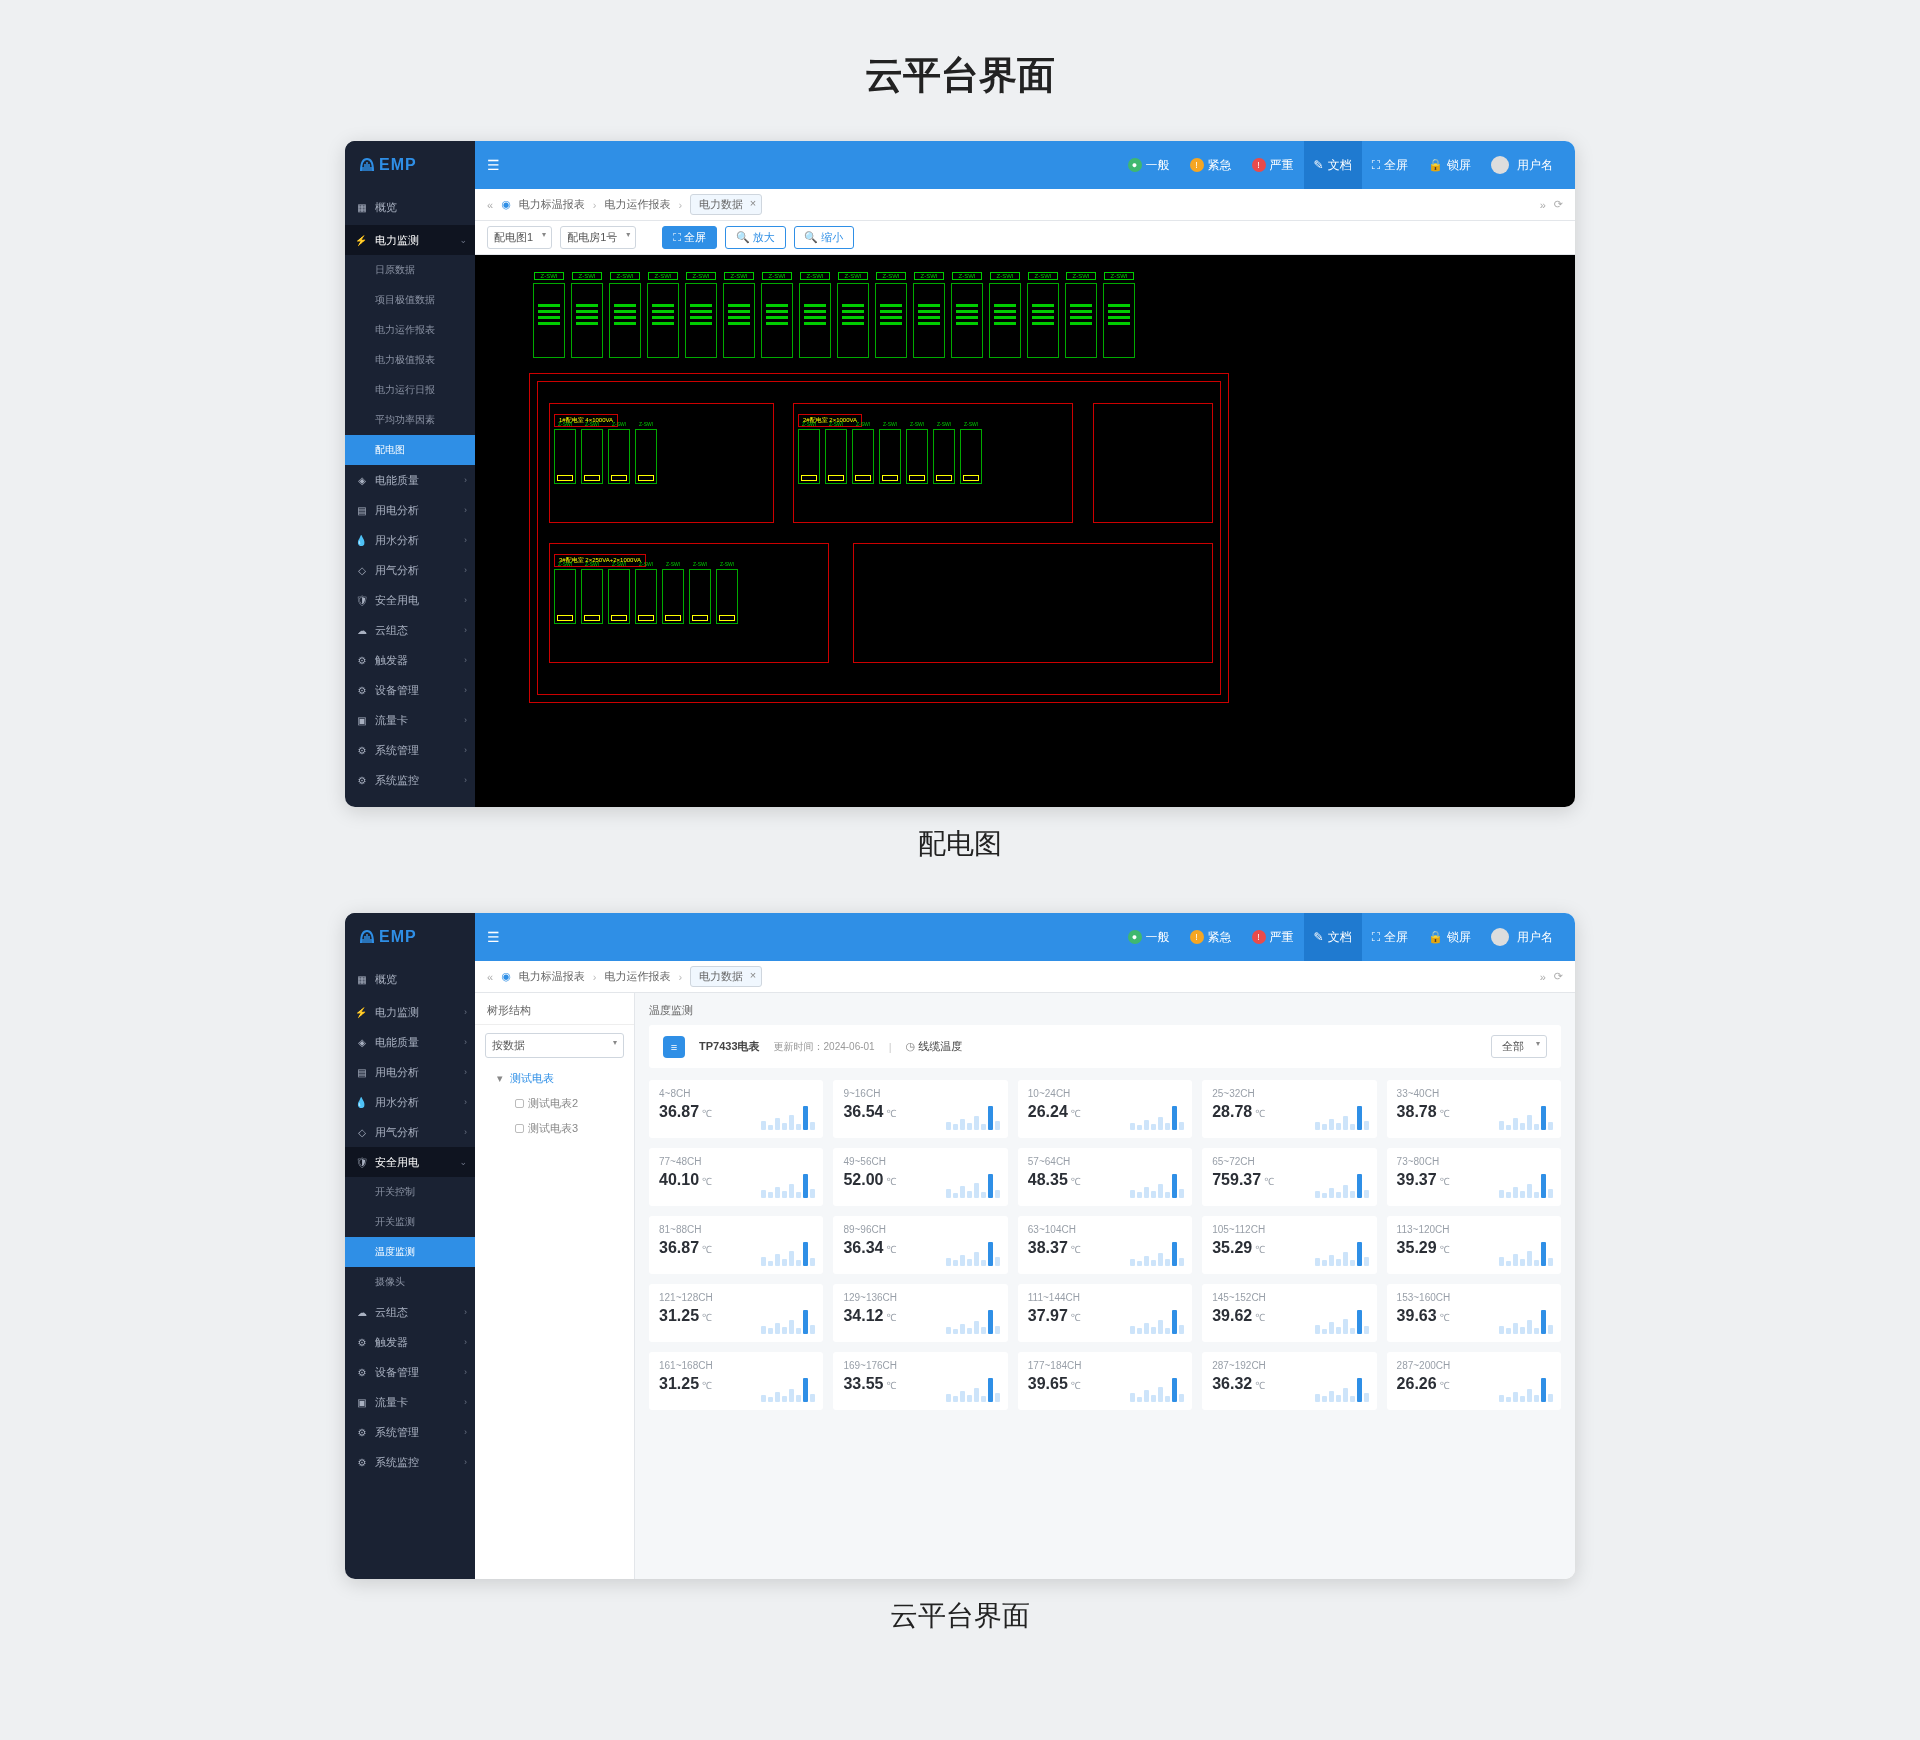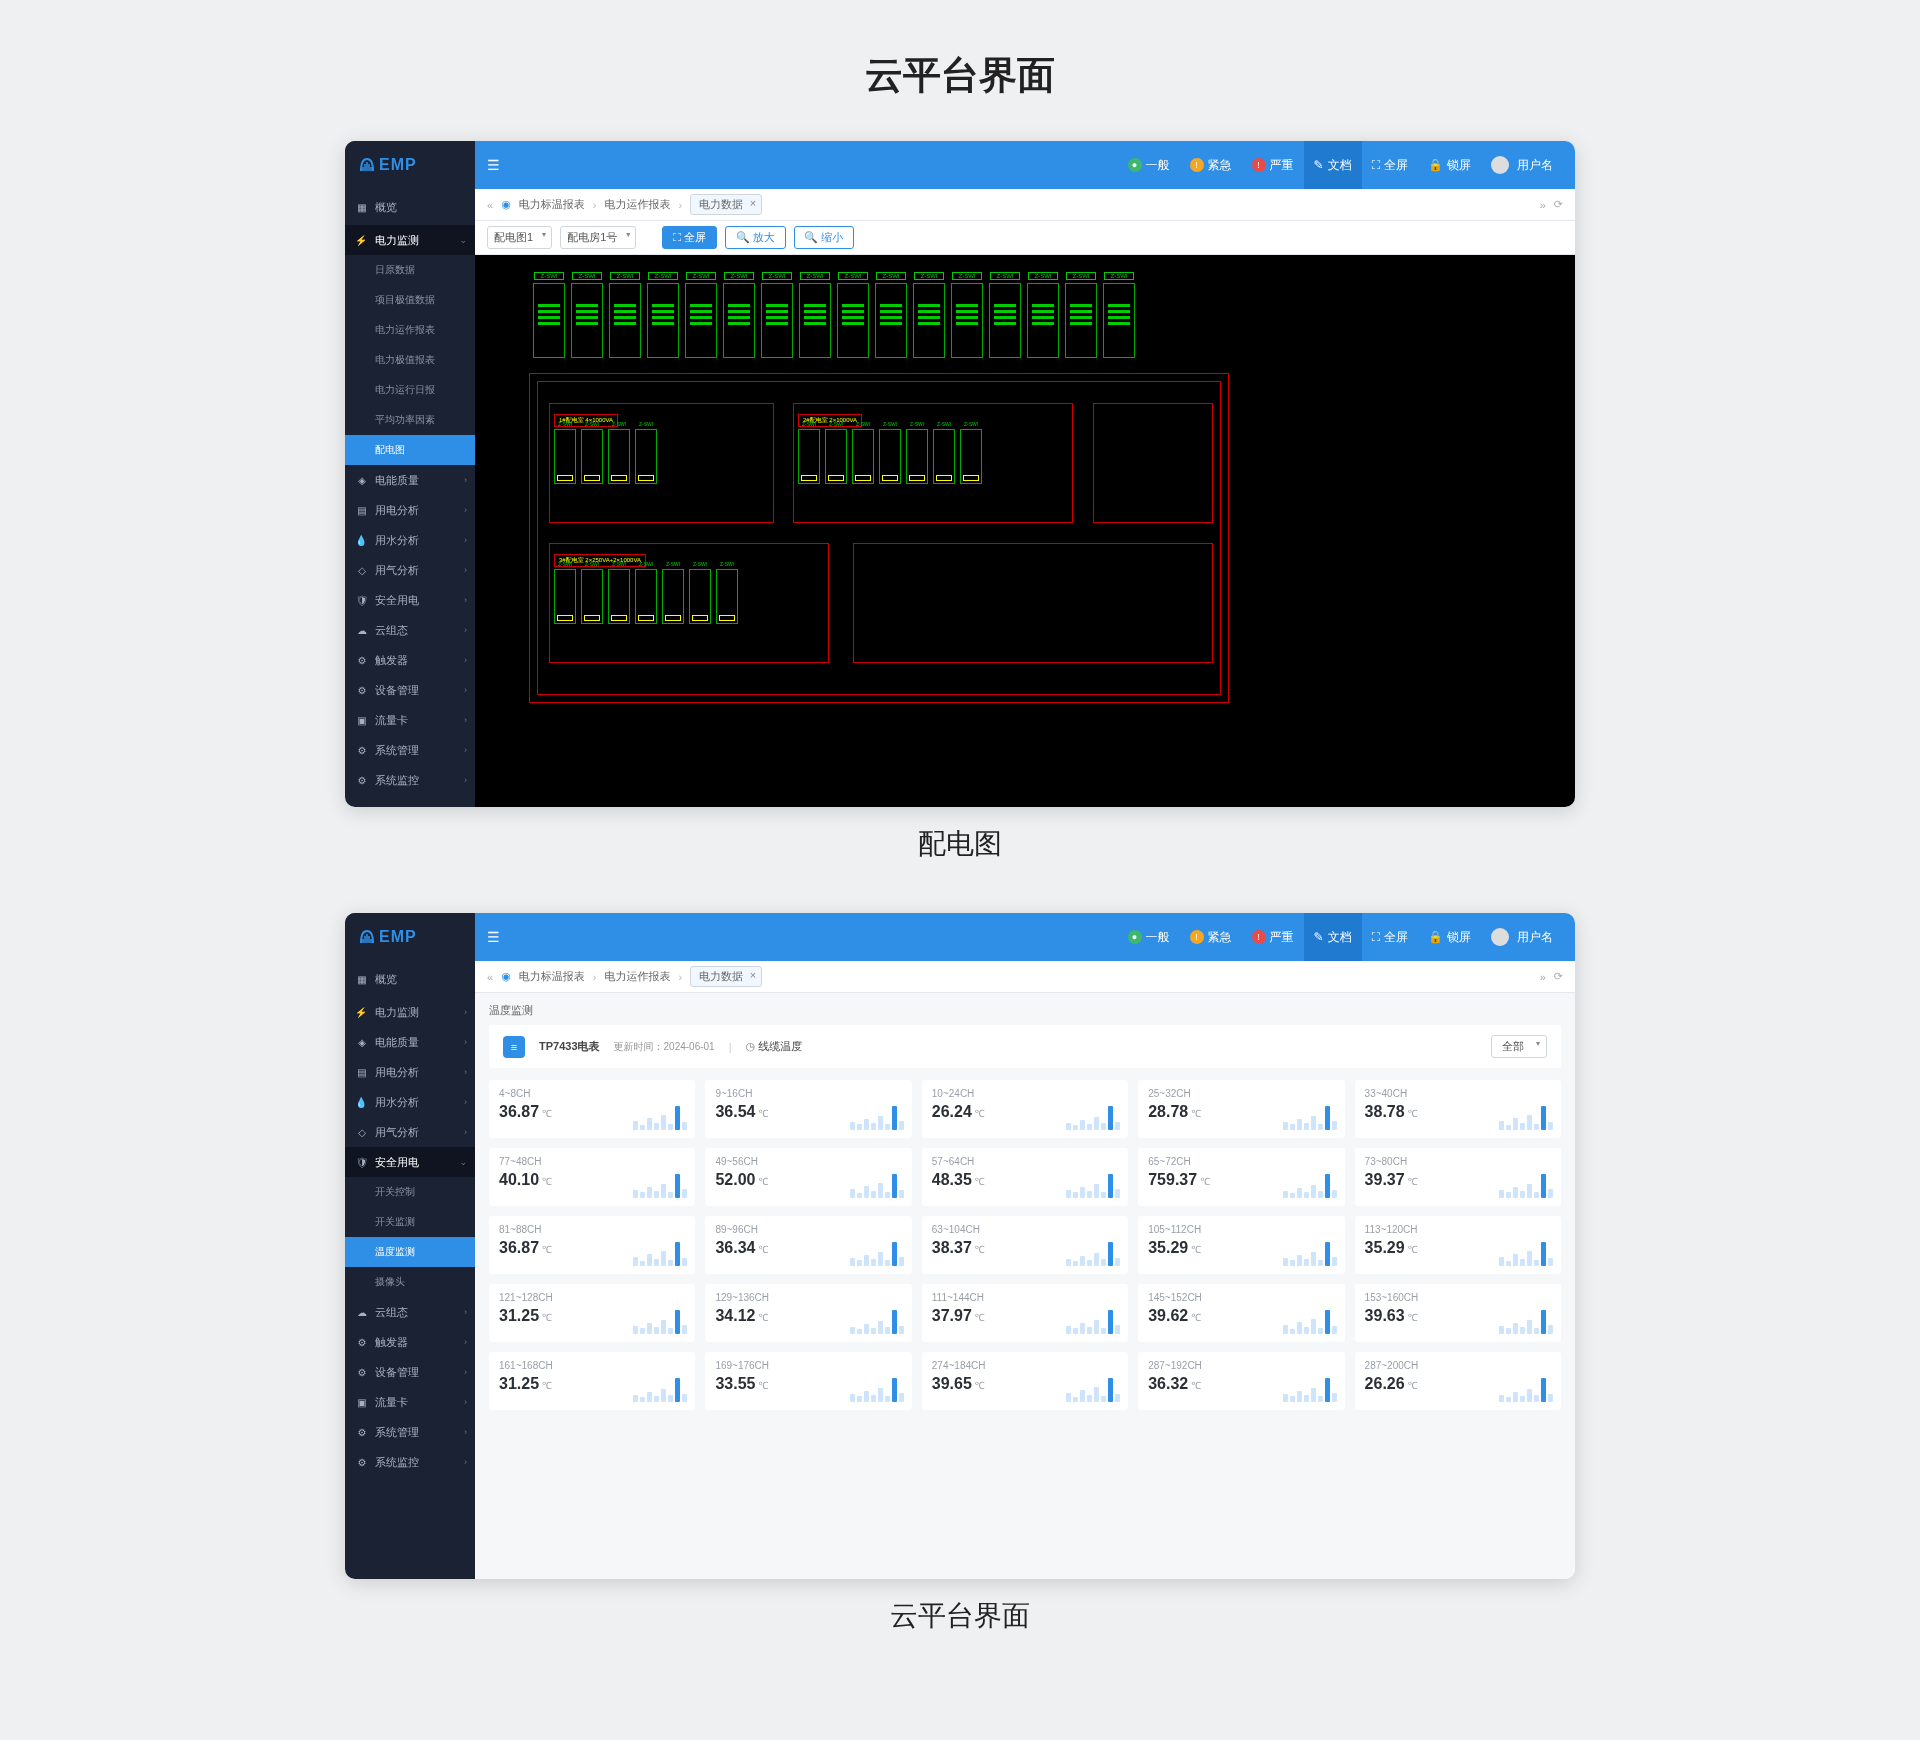--- a/index.html
+++ b/index.html
@@ -615,20 +615,27 @@
       <span class="crumb">电力标温报表</span>
         <span style="color:#bbb">›</span>
       <span class="crumb">电力运作报表</span>
         <span style="color:#bbb">›</span>
       <span class="crumb tab">电力数据</span>
       <span class="spacer"></span>
       <span class="chev">»</span>
       <span class="chev">⟳</span>
     </div>
     <div class="content">
+      <div class="tree-col">
+        <div class="tree-hd">树形结构</div>
+        <div class="tree-sel">按数据</div>
+        <div class="tree-item lv1 active"><span class="tog">▾</span><span>测试电表</span></div>
+        <div class="tree-item lv2"><span class="cb"></span><span>测试电表2</span></div>
+        <div class="tree-item lv2"><span class="cb"></span><span>测试电表3</span></div>
+      </div>
       <div class="temp-col">
         <div class="temp-hd">温度监测</div>
         <div class="temp-bar">
           <span class="dev-ico">≡</span>
           <b>TP7433电表</b>
           <span class="muted"><span>更新时间：</span><span>2024-06-01</span></span>
           <span style="color:#ccc">|</span>
           <span><span style="color:#888">◷</span> <span>线缆温度</span></span>
           <span class="pill">全部</span>
         </div>
@@ -935,21 +942,21 @@
                 <span style="height:6px"></span>
                 <span style="height:11px"></span>
                 <span style="height:7px"></span>
                 <span style="height:14px"></span>
                 <span style="height:6px"></span>
                 <span class="hi" style="height:24px"></span>
                 <span style="height:9px"></span>
               </div>
             </div>
             <div class="card">
-              <div class="rng">274~184CH</div>
+              <div class="rng">177~184CH</div>
               <div class="val">39.65<span class="unit">℃</span></div>
               <div class="spark">
                 <span style="height:9px"></span>
                 <span style="height:5px"></span>
                 <span style="height:12px"></span>
                 <span style="height:7px"></span>
                 <span style="height:15px"></span>
                 <span style="height:6px"></span>
                 <span class="hi" style="height:24px"></span>
                 <span style="height:8px"></span>

